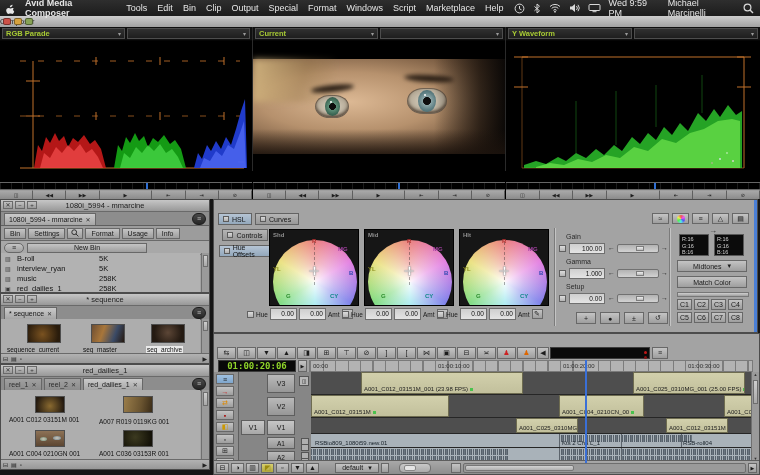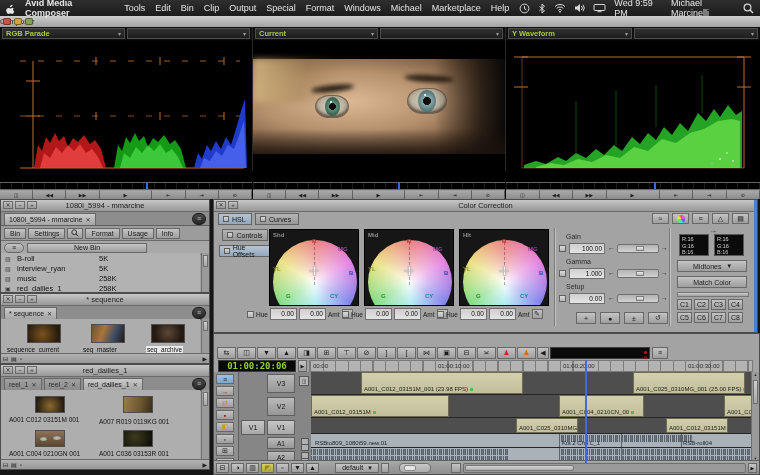--- a/index.html
+++ b/index.html
@@ -125,21 +125,21 @@
     </span>
     <span class="app">Avid Media Composer</span>
     <span class="mi">Tools</span>
     <span class="mi">Edit</span>
     <span class="mi">Bin</span>
     <span class="mi">Clip</span>
     <span class="mi">Output</span>
     <span class="mi">Special</span>
     <span class="mi">Format</span>
     <span class="mi">Windows</span>
-    <span class="mi">Michael</span>
+    <span class="mi">Script</span>
     <span class="mi">Marketplace</span>
     <span class="mi">Help</span>
     <span class="mb-right">
       <span class="mb-ic">
           <svg width="11" height="11" viewBox="0 0 11 11">
             <circle cx="5.5" cy="5.5" r="4.4" fill="none" stroke="#d8d8d8"></circle>
             <path d="M5.5 3v2.8l2 1" stroke="#d8d8d8" fill="none"></path>
           </svg>
         </span>
       <span class="mb-ic">
@@ -465,27 +465,20 @@
       </div>
     <div class="footer">
       <span>⊟</span>
       <span>▤</span>
       <span>▫</span>
       <span style="margin-left:auto;">▶</span>
     </div>
   </div>
 
   <div class="win" style="left:213px;top:199px;width:545px;height:134px;">
-    <div class="tbar">
-      <span class="wbtns">
-        <span class="wbtn">✕</span>
-        <span class="wbtn">+</span>
-      </span>
-      <span>Color Correction</span>
-    </div>
 
     <div class="cc-tab sel abs" style="left:4px;top:13px;width:34px;">
       <span class="minibox"></span>
       <span>HSL</span>
     </div>
     <div class="cc-tab abs" style="left:41px;top:13px;width:44px;">
       <span class="minibox"></span>
       <span>Curves</span>
     </div>
 

